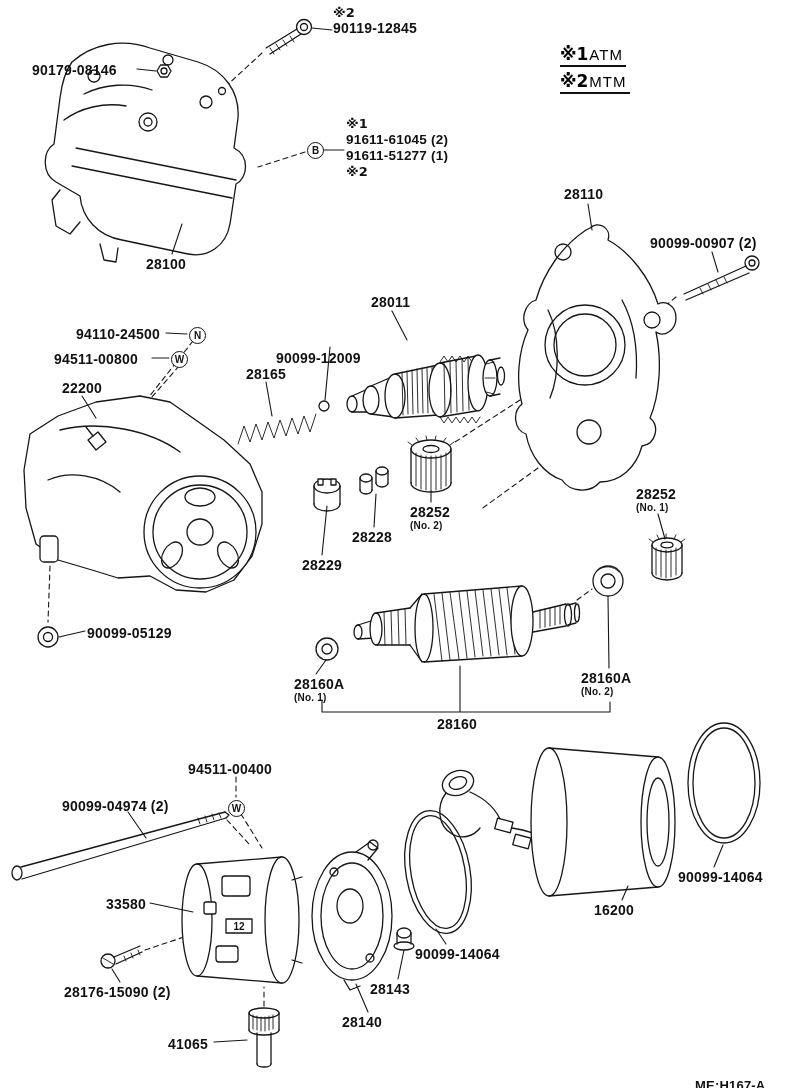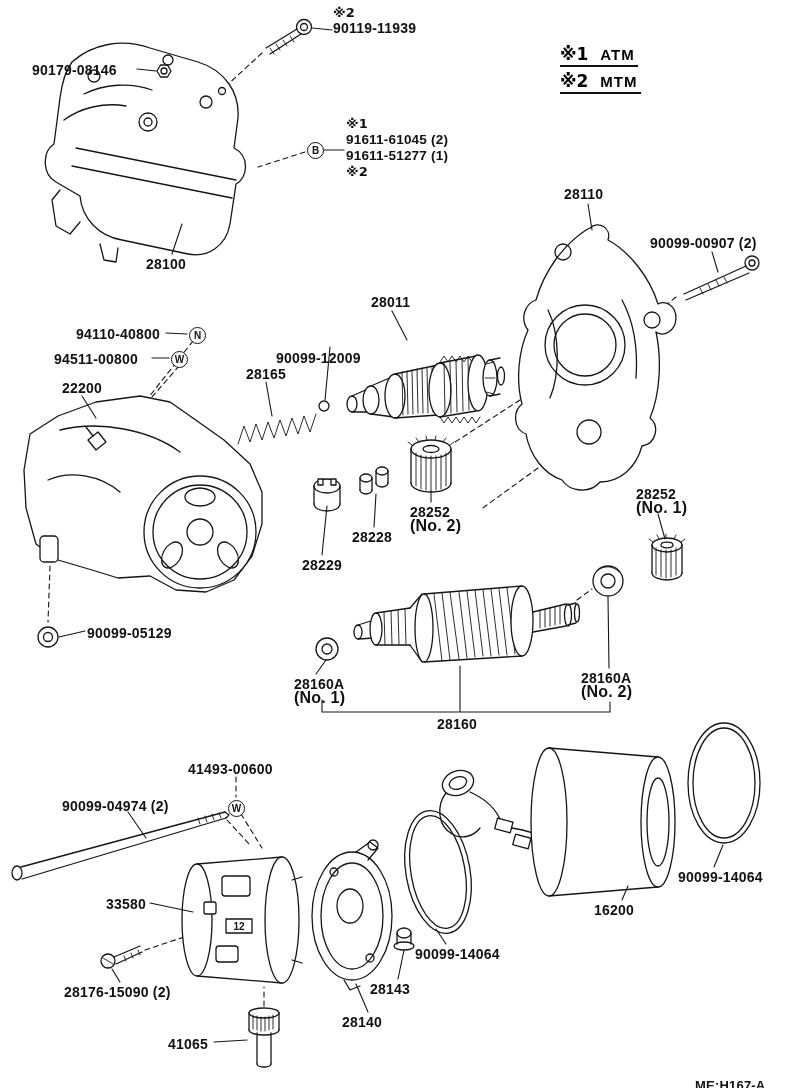--- a/index.html
+++ b/index.html
@@ -9,31 +9,31 @@
   svg path,svg circle,svg ellipse,svg rect,svg line{
       fill:none;stroke:#161616;stroke-width:1.3;stroke-linecap:round;stroke-linejoin:round;}
   svg .fill{fill:#ffffff;}
   svg .dash{stroke-dasharray:5 4;stroke-width:1.1;}
   svg .lead{stroke-width:1.1;}
   svg .thin{stroke-width:0.9;}
   svg text{stroke:none;fill:#111;}
   .marking{font:700 10px "Liberation Sans",sans-serif;}
   .lbl{position:absolute;font:700 14px/16px "Liberation Sans",sans-serif;color:#111;
        white-space:nowrap;letter-spacing:.2px;}
-  .lbl .sm{font-size:16px;line-height:11px;font-weight:700;text-align:right;}
+  .lbl .sm{font-size:10px;line-height:11px;font-weight:700;}
   .mark{font-family:"DejaVu Sans",sans-serif;font-size:13px;line-height:15px;}
   .multi div{line-height:16px;}
   .multi{font-size:13.5px;}
   .badge{position:absolute;width:15px;height:15px;border:1.5px solid #111;border-radius:50%;
          background:#fff;font:700 10px/15px "Liberation Sans",sans-serif;text-align:center;color:#111;}
   .legend{position:absolute;}
   .legend-row{display:flex;align-items:baseline;border-bottom:2px solid #111;
               padding:0 3px 1px 0;margin-bottom:4px;width:fit-content;}
   .legend-sym{font-family:"DejaVu Sans",sans-serif;font-size:17px;font-weight:700;}
-  .legend-lab{font-size:15px;font-weight:700;margin-left:12px;letter-spacing:1px;}
+  .legend-lab{font-size:15px;font-weight:400;margin-left:1px;letter-spacing:1px;}
   .footer-code{font-size:13px;margin-top:22px;}
 </style>
 </head>
 <body>
 
 <div class="stage">
 
 <svg width="800" height="1088" viewBox="0 0 800 1088">
 
   <g>
@@ -313,21 +313,21 @@
     <path class="lead" d="M446,944 L436,929"></path>
     <path class="lead" d="M120,982 L112,969"></path>
     <path class="lead" d="M398,979 L404,950"></path>
     <path class="lead" d="M368,1012 L356,984"></path>
     <path class="lead" d="M214,1042 L247,1040"></path>
   </g>
 </svg>
 
 <div class="lbl" style="left:333px;top:5px">
   <div class="mark">※2</div>
-  <div>90119-11939</div>
+  <div>90119-12845</div>
 </div>
 
 <div class="lbl" style="left:32px;top:62px">90179-08146</div>
 
 <div class="legend" style="left:560px;top:44px">
   <div class="legend-row">
     <span class="legend-sym">※1</span>
     <span class="legend-lab">ATM</span>
   </div>
   <div class="legend-row">
@@ -345,21 +345,21 @@
 <div class="badge" style="left:307px;top:142px">B</div>
 
 <div class="lbl" style="left:146px;top:256px">28100</div>
 
 <div class="lbl" style="left:564px;top:186px">28110</div>
 
 <div class="lbl" style="left:650px;top:235px">90099-00907 (2)</div>
 
 <div class="lbl" style="left:371px;top:294px">28011</div>
 
-<div class="lbl" style="left:76px;top:326px">94110-40800</div>
+<div class="lbl" style="left:76px;top:326px">94110-24500</div>
 <div class="badge" style="left:189px;top:327px">N</div>
 
 <div class="lbl" style="left:276px;top:350px">90099-12009</div>
 
 <div class="lbl" style="left:54px;top:351px">94511-00800</div>
 <div class="badge" style="left:171px;top:351px">W</div>
 
 <div class="lbl" style="left:246px;top:366px">28165</div>
 
 <div class="lbl" style="left:62px;top:380px">22200</div>
@@ -385,21 +385,21 @@
   <div class="sm">(No. 1)</div>
 </div>
 
 <div class="lbl" style="left:581px;top:670px">
   <div>28160A</div>
   <div class="sm">(No. 2)</div>
 </div>
 
 <div class="lbl" style="left:437px;top:716px">28160</div>
 
-<div class="lbl" style="left:188px;top:761px">41493-00600</div>
+<div class="lbl" style="left:188px;top:761px">94511-00400</div>
 <div class="badge" style="left:228px;top:800px">W</div>
 
 <div class="lbl" style="left:62px;top:798px">90099-04974 (2)</div>
 
 <div class="lbl" style="left:678px;top:869px">90099-14064</div>
 
 <div class="lbl" style="left:106px;top:896px">33580</div>
 
 <div class="lbl" style="left:594px;top:902px">16200</div>
 

